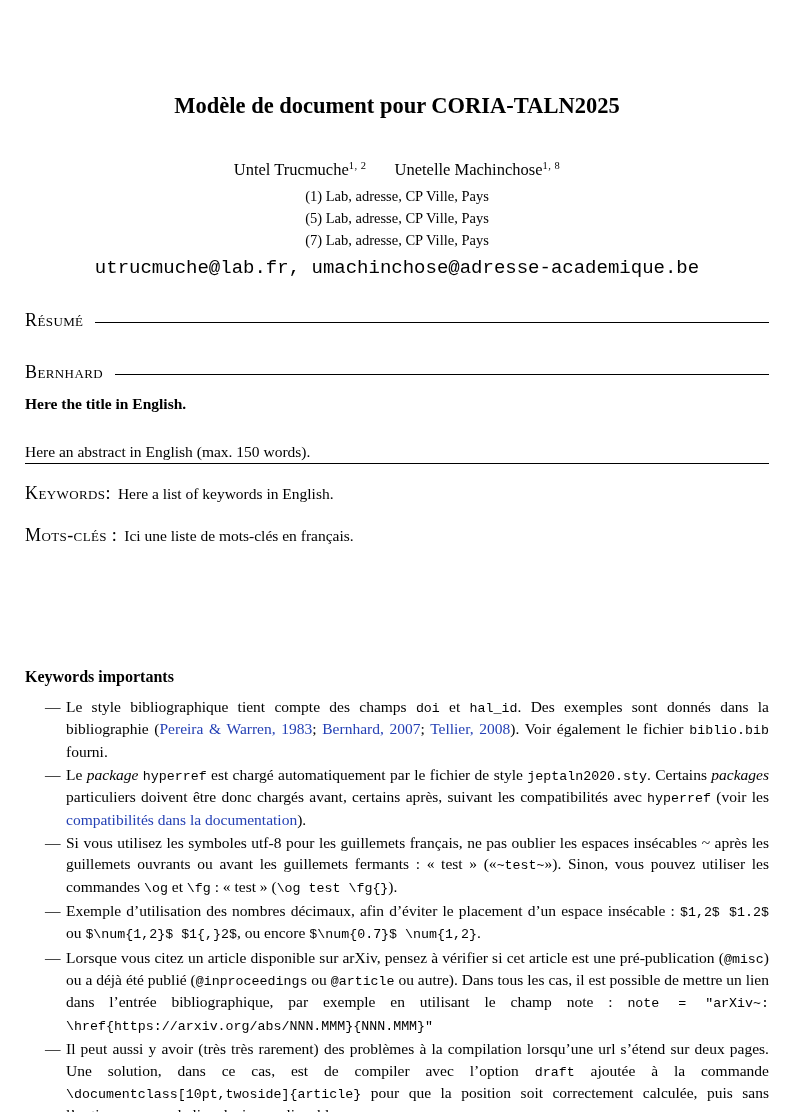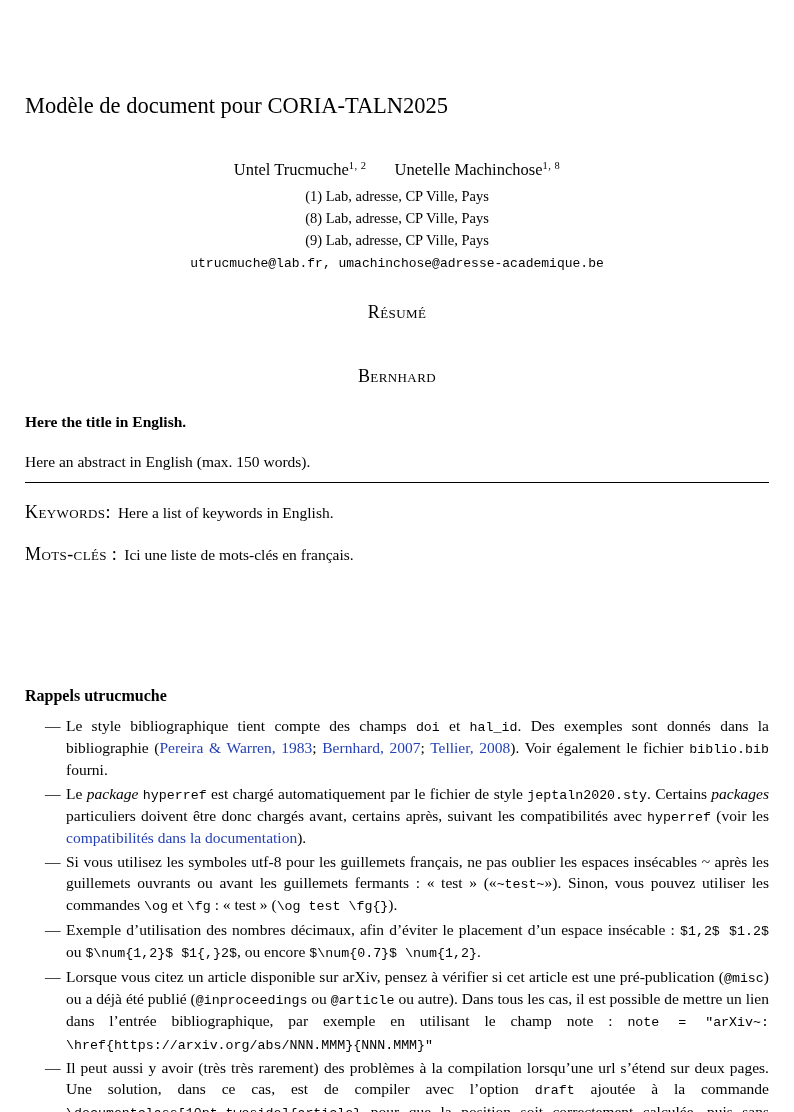--- a/index.html
+++ b/index.html
@@ -5,32 +5,32 @@
   * { box-sizing: border-box; }
   html, body { margin: 0; padding: 0; background: #ffffff; }
   :root { --link: #2440b5; }
   .page {
     width: 794px; height: 1112px;
     padding: 80px 25px 20px 25px;
     font-family: "Liberation Serif", serif;
     font-size: 15.5px; line-height: 1.38; color: #000;
     overflow: hidden; background: #fff;
   }
-  .title { font-size: 22.5px; font-weight: normal; margin: 10px 0 0 0; }
+  .title { text-align: center; font-size: 22.5px; font-weight: bold; margin: 10px 0 0 0; }
   .authors { text-align: center; margin-top: 37px; font-size: 16.5px; }
   .author { margin: 11px 14px; white-space: nowrap; }
   .author sup { font-size: 10.5px; letter-spacing: 0.5px; }
   .affils { text-align: center; margin-top: 5px; font-size: 14.5px; line-height: 1.5; }
-  .emails { text-align: center; margin-top: 3px; font-family: "Liberation Mono", monospace; font-size: 13px; }
-  .sec-head { display: flex; align-items: center; gap: 12px; margin-top: 27px; flex-direction: column; }
+  .emails { text-align: center; margin-top: 3px; font-family: "Liberation Mono", monospace; font-size: 19px; }
+  .sec-head { display: flex; align-items: center; gap: 12px; margin-top: 27px; }
   .sc { font-variant: small-caps; font-size: 18px; letter-spacing: 0.4px; }
   .hrule { flex: 1 1 auto; border-top: 1.6px solid #000; height: 0; position: relative; top: 2px; }
   .para { margin: 5px 0 0 0; }
   .abs-title { font-weight: bold; margin: 9px 0 0 0; }
-  .abs-body { margin: 18px 0 0 0; border-bottom: 1.6px solid #000; padding-bottom: 10px; }
+  .abs-body { margin: 26px 0 0 0; border-bottom: 1.6px solid #000; padding-bottom: 1px; }
   .kv { margin-top: 17px; }
   .kv .sc { margin-right: 7px; }
   .heading { font-weight: bold; font-size: 16px; margin: 118px 0 8px 0; }
   .rappels { list-style: none; margin: 0; padding: 0 0 0 20px; }
   .rappels li { position: relative; padding-left: 21px; text-align: justify; margin-top: 2px; }
   .dash { position: absolute; left: 0; }
   .code { font-family: "Liberation Mono", monospace; font-size: 13.3px; }
   .it { font-style: italic; }
   .lnk { color: var(--link); cursor: pointer; }
 </style>
@@ -38,22 +38,22 @@
 <body>
 
 <div class="page">
 
   <h1 class="title">Modèle de document pour CORIA-TALN2025</h1>
 
   <div class="authors"><span class="author">Untel Trucmuche<sup>1, 2</sup></span><span class="author">Unetelle Machinchose<sup>1, 8</sup></span></div>
 
   <div class="affils">
       <div>(1) Lab, adresse, CP Ville, Pays</div>
-      <div>(8) Lab, adresse, CP Ville, Pays</div>
-      <div>(9) Lab, adresse, CP Ville, Pays</div>
+      <div>(5) Lab, adresse, CP Ville, Pays</div>
+      <div>(7) Lab, adresse, CP Ville, Pays</div>
     </div>
 
   <div class="emails">utrucmuche@lab.fr, umachinchose@adresse-academique.be</div>
 
   <div class="sec-head">
     <span class="sc">Résumé</span>
     <span class="hrule"></span>
   </div>
 
   <div class="sec-head">
@@ -64,21 +64,21 @@
   <p class="abs-body">Here an abstract in English (max. 150 words).</p>
 
   <div class="kv">
     <span class="sc">Keywords:</span><span>Here a list of keywords in English.</span>
   </div>
 
   <div class="kv">
     <span class="sc">Mots-clés :</span><span>Ici une liste de mots-clés en français.</span>
   </div>
 
-  <div class="heading">Rappels utrucmuche</div>
+  <div class="heading">Keywords importants</div>
 
   <ul class="rappels" id="rappels-list">
       <li><span class="dash">—</span>Le style bibliographique tient compte des champs <span class="code">doi</span> et <span class="code">hal_id</span>. Des exemples sont donnés dans la bibliographie (<span class="lnk">Pereira &amp; Warren, 1983</span>; <span class="lnk">Bernhard, 2007</span>; <span class="lnk">Tellier, 2008</span>). Voir également le fichier <span class="code">biblio.bib</span> fourni.</li>
       <li><span class="dash">—</span>Le <span class="it">package</span> <span class="code">hyperref</span> est chargé automatiquement par le fichier de style <span class="code">jeptaln2020.sty</span>. Certains <span class="it">packages</span> particuliers doivent être donc chargés avant, certains après, suivant les compatibilités avec <span class="code">hyperref</span> (voir les <span class="lnk">compatibilités dans la documentation</span>).</li>
       <li><span class="dash">—</span>Si vous utilisez les symboles utf-8 pour les guillemets français, ne pas oublier les espaces insécables ~ après les guillemets ouvrants ou avant les guillemets fermants : « test » («<span class="code">~test~</span>»). Sinon, vous pouvez utiliser les commandes <span class="code">\og</span> et <span class="code">\fg</span> : « test » (<span class="code">\og test \fg{}</span>).</li>
       <li><span class="dash">—</span>Exemple d’utilisation des nombres décimaux, afin d’éviter le placement d’un espace insécable : <span class="code">$1,2$ $1.2$</span> ou <span class="code">$\num{1,2}$ $1{,}2$</span>, ou encore <span class="code">$\num{0.7}$ \num{1,2}</span>.</li>
       <li><span class="dash">—</span>Lorsque vous citez un article disponible sur arXiv, pensez à vérifier si cet article est une pré-publication (<span class="code">@misc</span>) ou a déjà été publié (<span class="code">@inproceedings</span> ou <span class="code">@article</span> ou autre). Dans tous les cas, il est possible de mettre un lien dans l’entrée bibliographique, par exemple en utilisant le champ note : <span class="code">note = "arXiv~: \href{https://arxiv.org/abs/NNN.MMM}{NNN.MMM}"</span></li>
       <li><span class="dash">—</span>Il peut aussi y avoir (très très rarement) des problèmes à la compilation lorsqu’une url s’étend sur deux pages. Une solution, dans ce cas, est de compiler avec l’option <span class="code">draft</span> ajoutée à la commande <span class="code">\documentclass[10pt,twoside]{article}</span> pour que la position soit correctement calculée, puis sans l’option pour que le lien devienne cliquable.</li>
     </ul>
 

